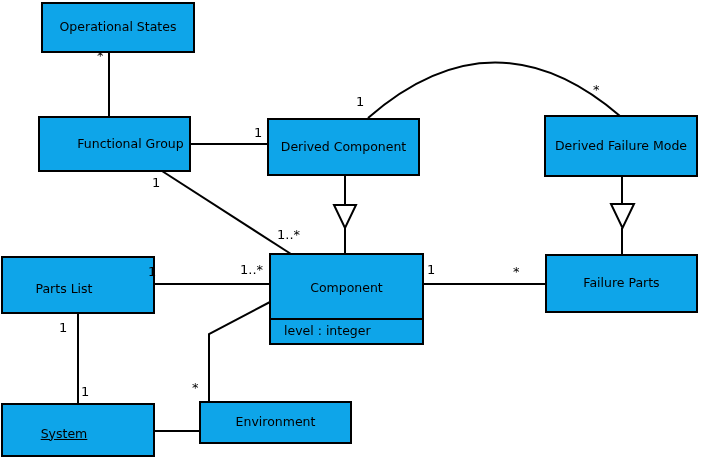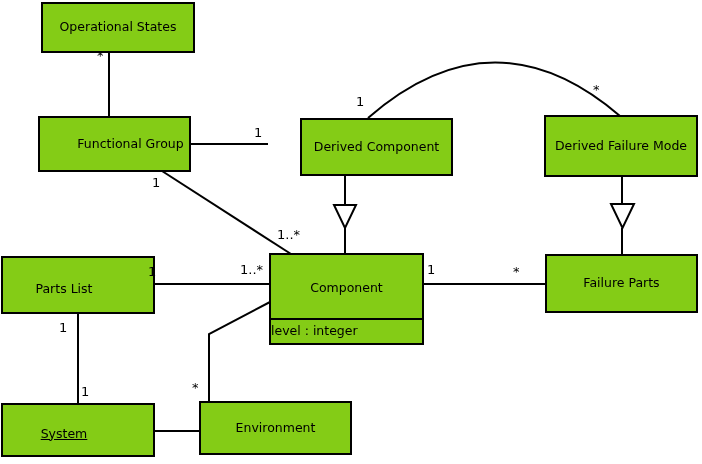--- a/index.html
+++ b/index.html
@@ -14,30 +14,31 @@
   }
   #edges {
     position: absolute;
     left: 0; top: 0;
     width: 702px; height: 464px;
   }
   .uml-box {
     position: absolute;
     box-sizing: border-box;
     border: 2px solid #000;
-    background: #84cc16;
+    background: #0ea5e9;
     display: flex;
     align-items: center;
     justify-content: center;
     font-size: 12.5px;
     line-height: 1.15;
     white-space: nowrap;
   }
   .uml-box.attr-compartment {
     justify-content: flex-start;
+    padding-left: 13px;
   }
   .shift-left { transform: translateX(-14px); margin-top: 8px; }
   .mult {
     position: absolute;
     font-size: 13px;
     line-height: 1;
     white-space: nowrap;
   }
 </style>
 </head>
@@ -69,21 +70,21 @@
   </svg>
 
   <div class="uml-box" style="left:41px; top:2px; width:154px; height:51px;">
     <span>Operational States</span>
   </div>
 
   <div class="uml-box" style="left:38px; top:116px; width:153px; height:56px;padding-left:32px;">
     <span>Functional Group</span>
   </div>
 
-  <div class="uml-box" style="left:267px; top:118px; width:153px; height:58px;margin-left:33px;">
+  <div class="uml-box" style="left:267px; top:118px; width:153px; height:58px;">
     <span>Derived Component</span>
   </div>
 
   <div class="uml-box" style="left:544px; top:115px; width:154px; height:62px;">
     <span>Derived Failure Mode</span>
   </div>
 
   <div class="uml-box" style="left:1px; top:256px; width:154px; height:58px;">
     <span class="shift-left">Parts List</span>
   </div>
@@ -96,21 +97,21 @@
   </div>
 
   <div class="uml-box" style="left:545px; top:254px; width:153px; height:59px;">
     <span>Failure Parts</span>
   </div>
 
   <div class="uml-box" style="left:1px; top:403px; width:154px; height:54px;text-decoration:underline;">
     <span class="shift-left">System</span>
   </div>
 
-  <div class="uml-box" style="left:199px; top:401px; width:153px; height:54px;">
+  <div class="uml-box" style="left:199px; top:401px; width:153px; height:43px;">
     <span>Environment</span>
   </div>
 
   <span class="mult" style="left:97px;  top:49px;">*</span>
   <span class="mult" style="left:254px; top:126px;">1</span>
   <span class="mult" style="left:152px; top:176px;">1</span>
   <span class="mult" style="left:277px; top:228px;">1..*</span>
   <span class="mult" style="left:356px; top:95px;">1</span>
   <span class="mult" style="left:593px; top:83px;">*</span>
   <span class="mult" style="left:148px; top:265px;">1</span>

